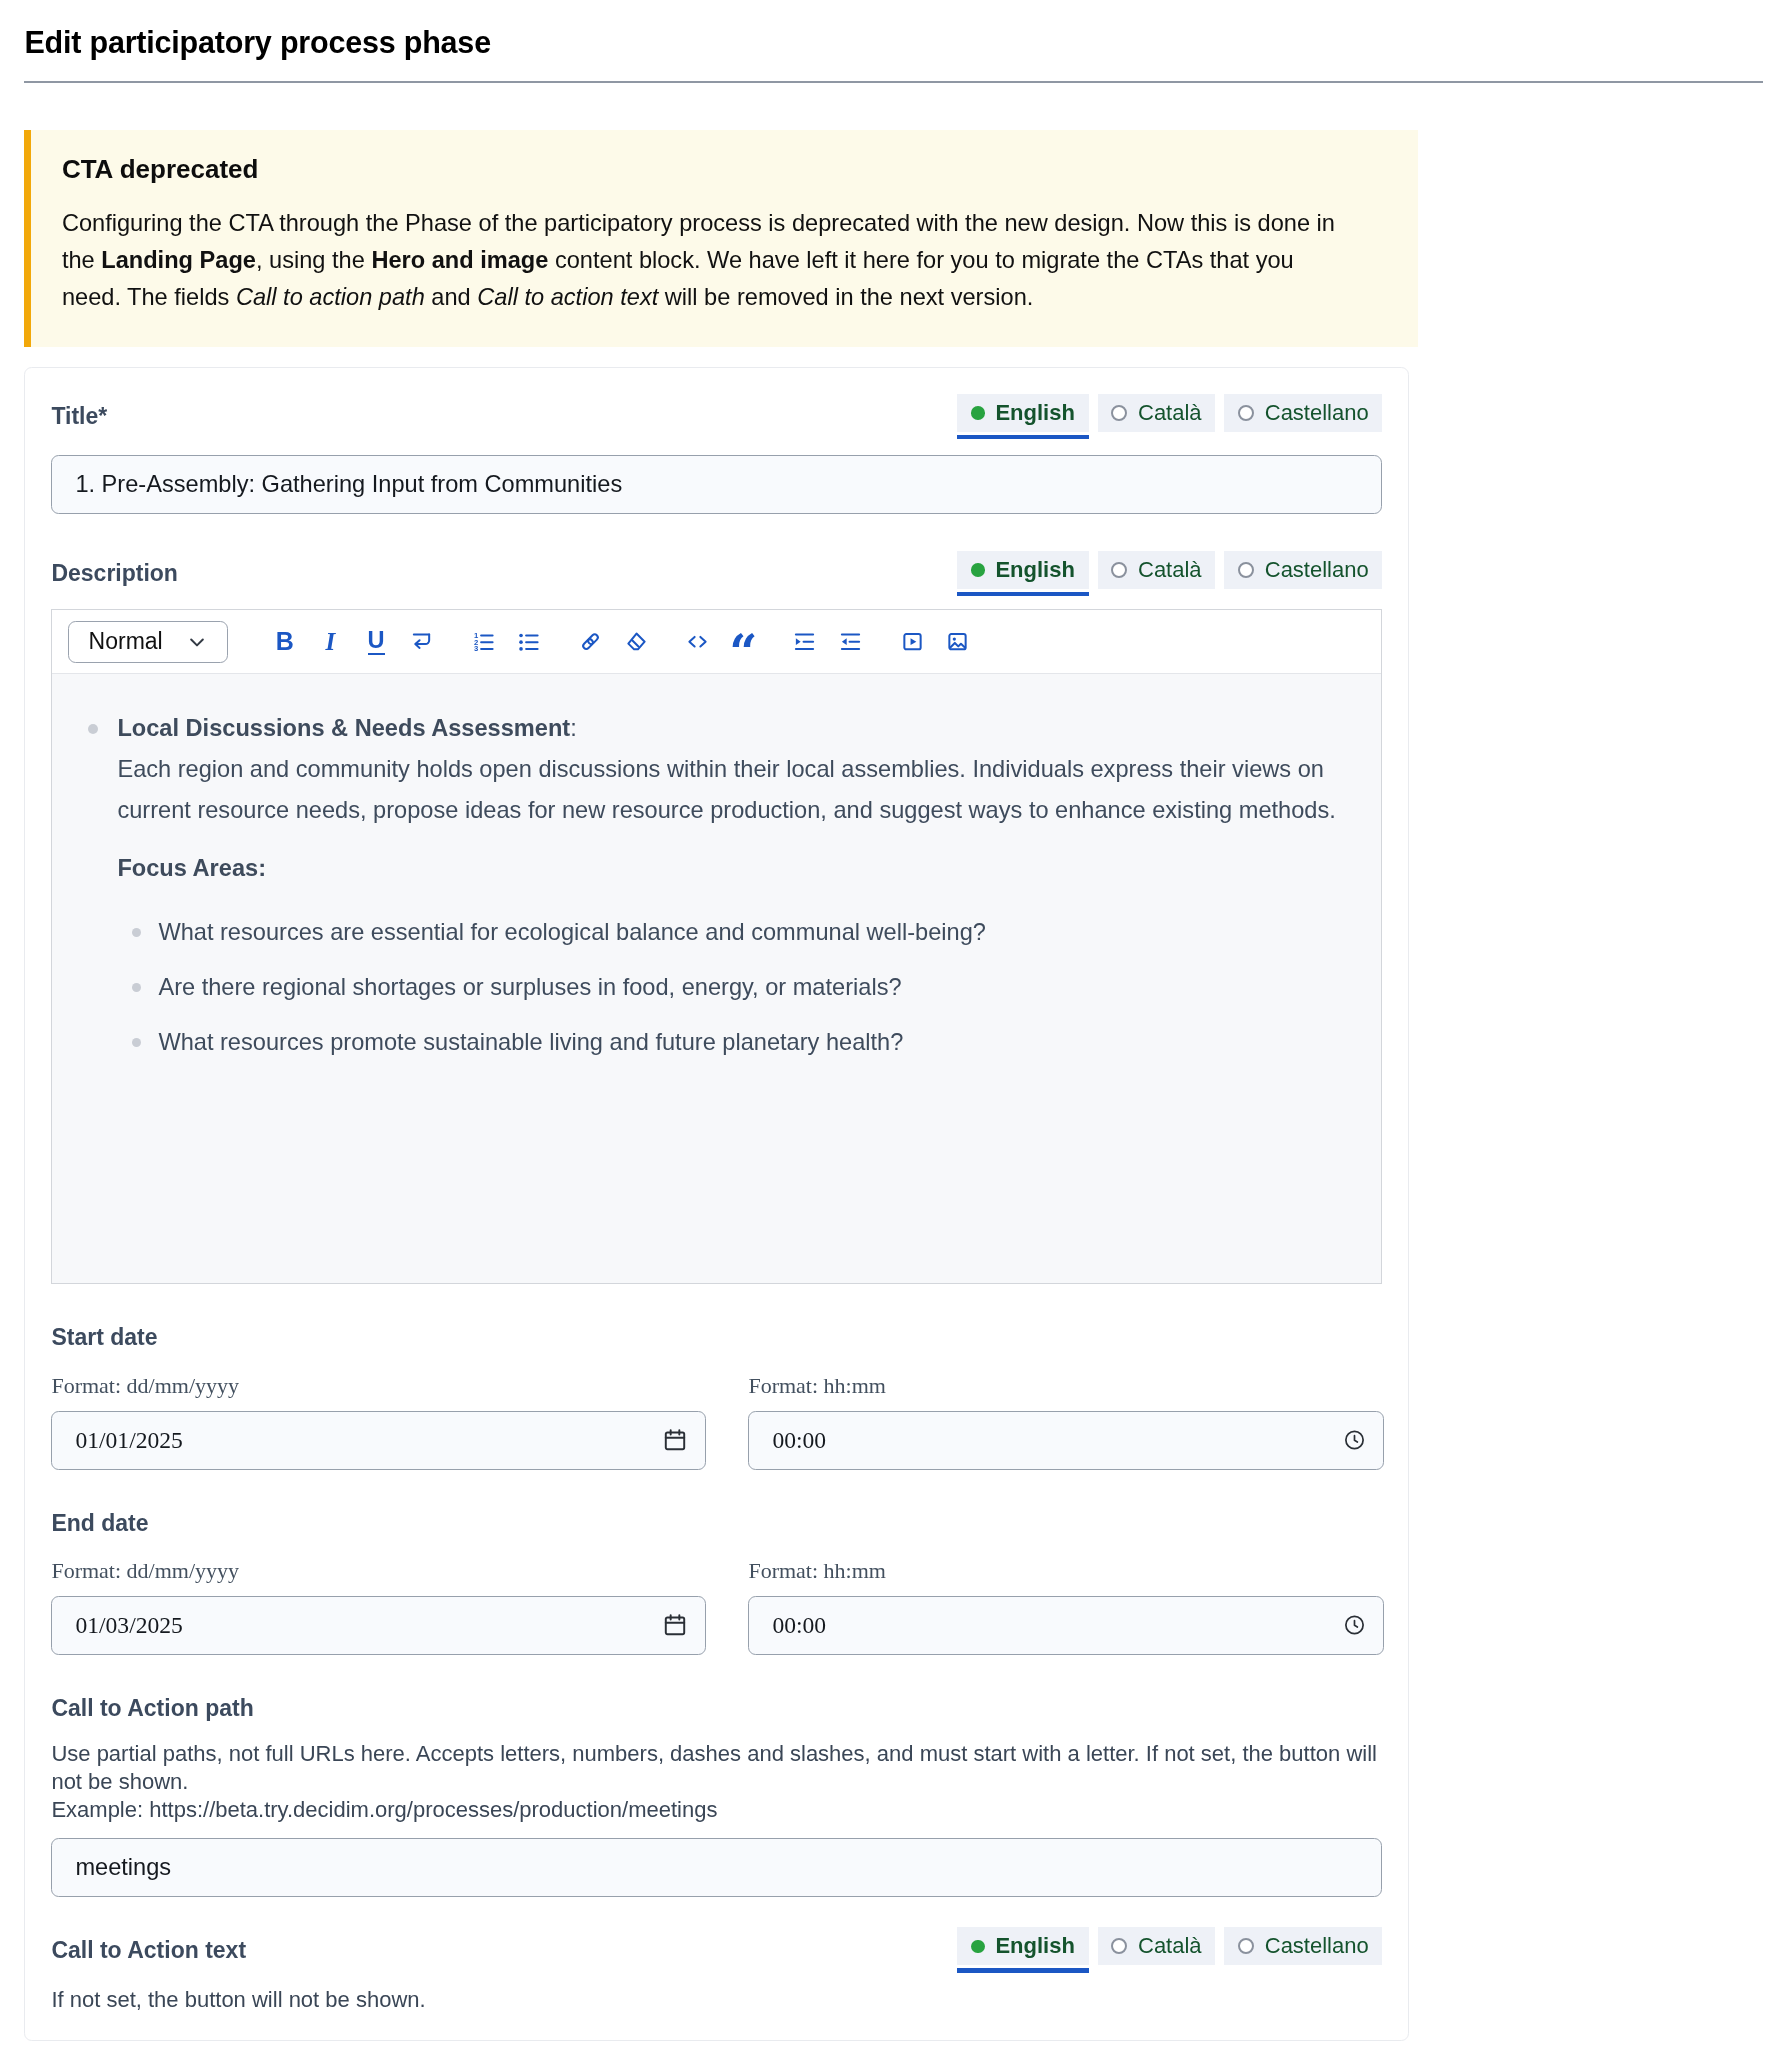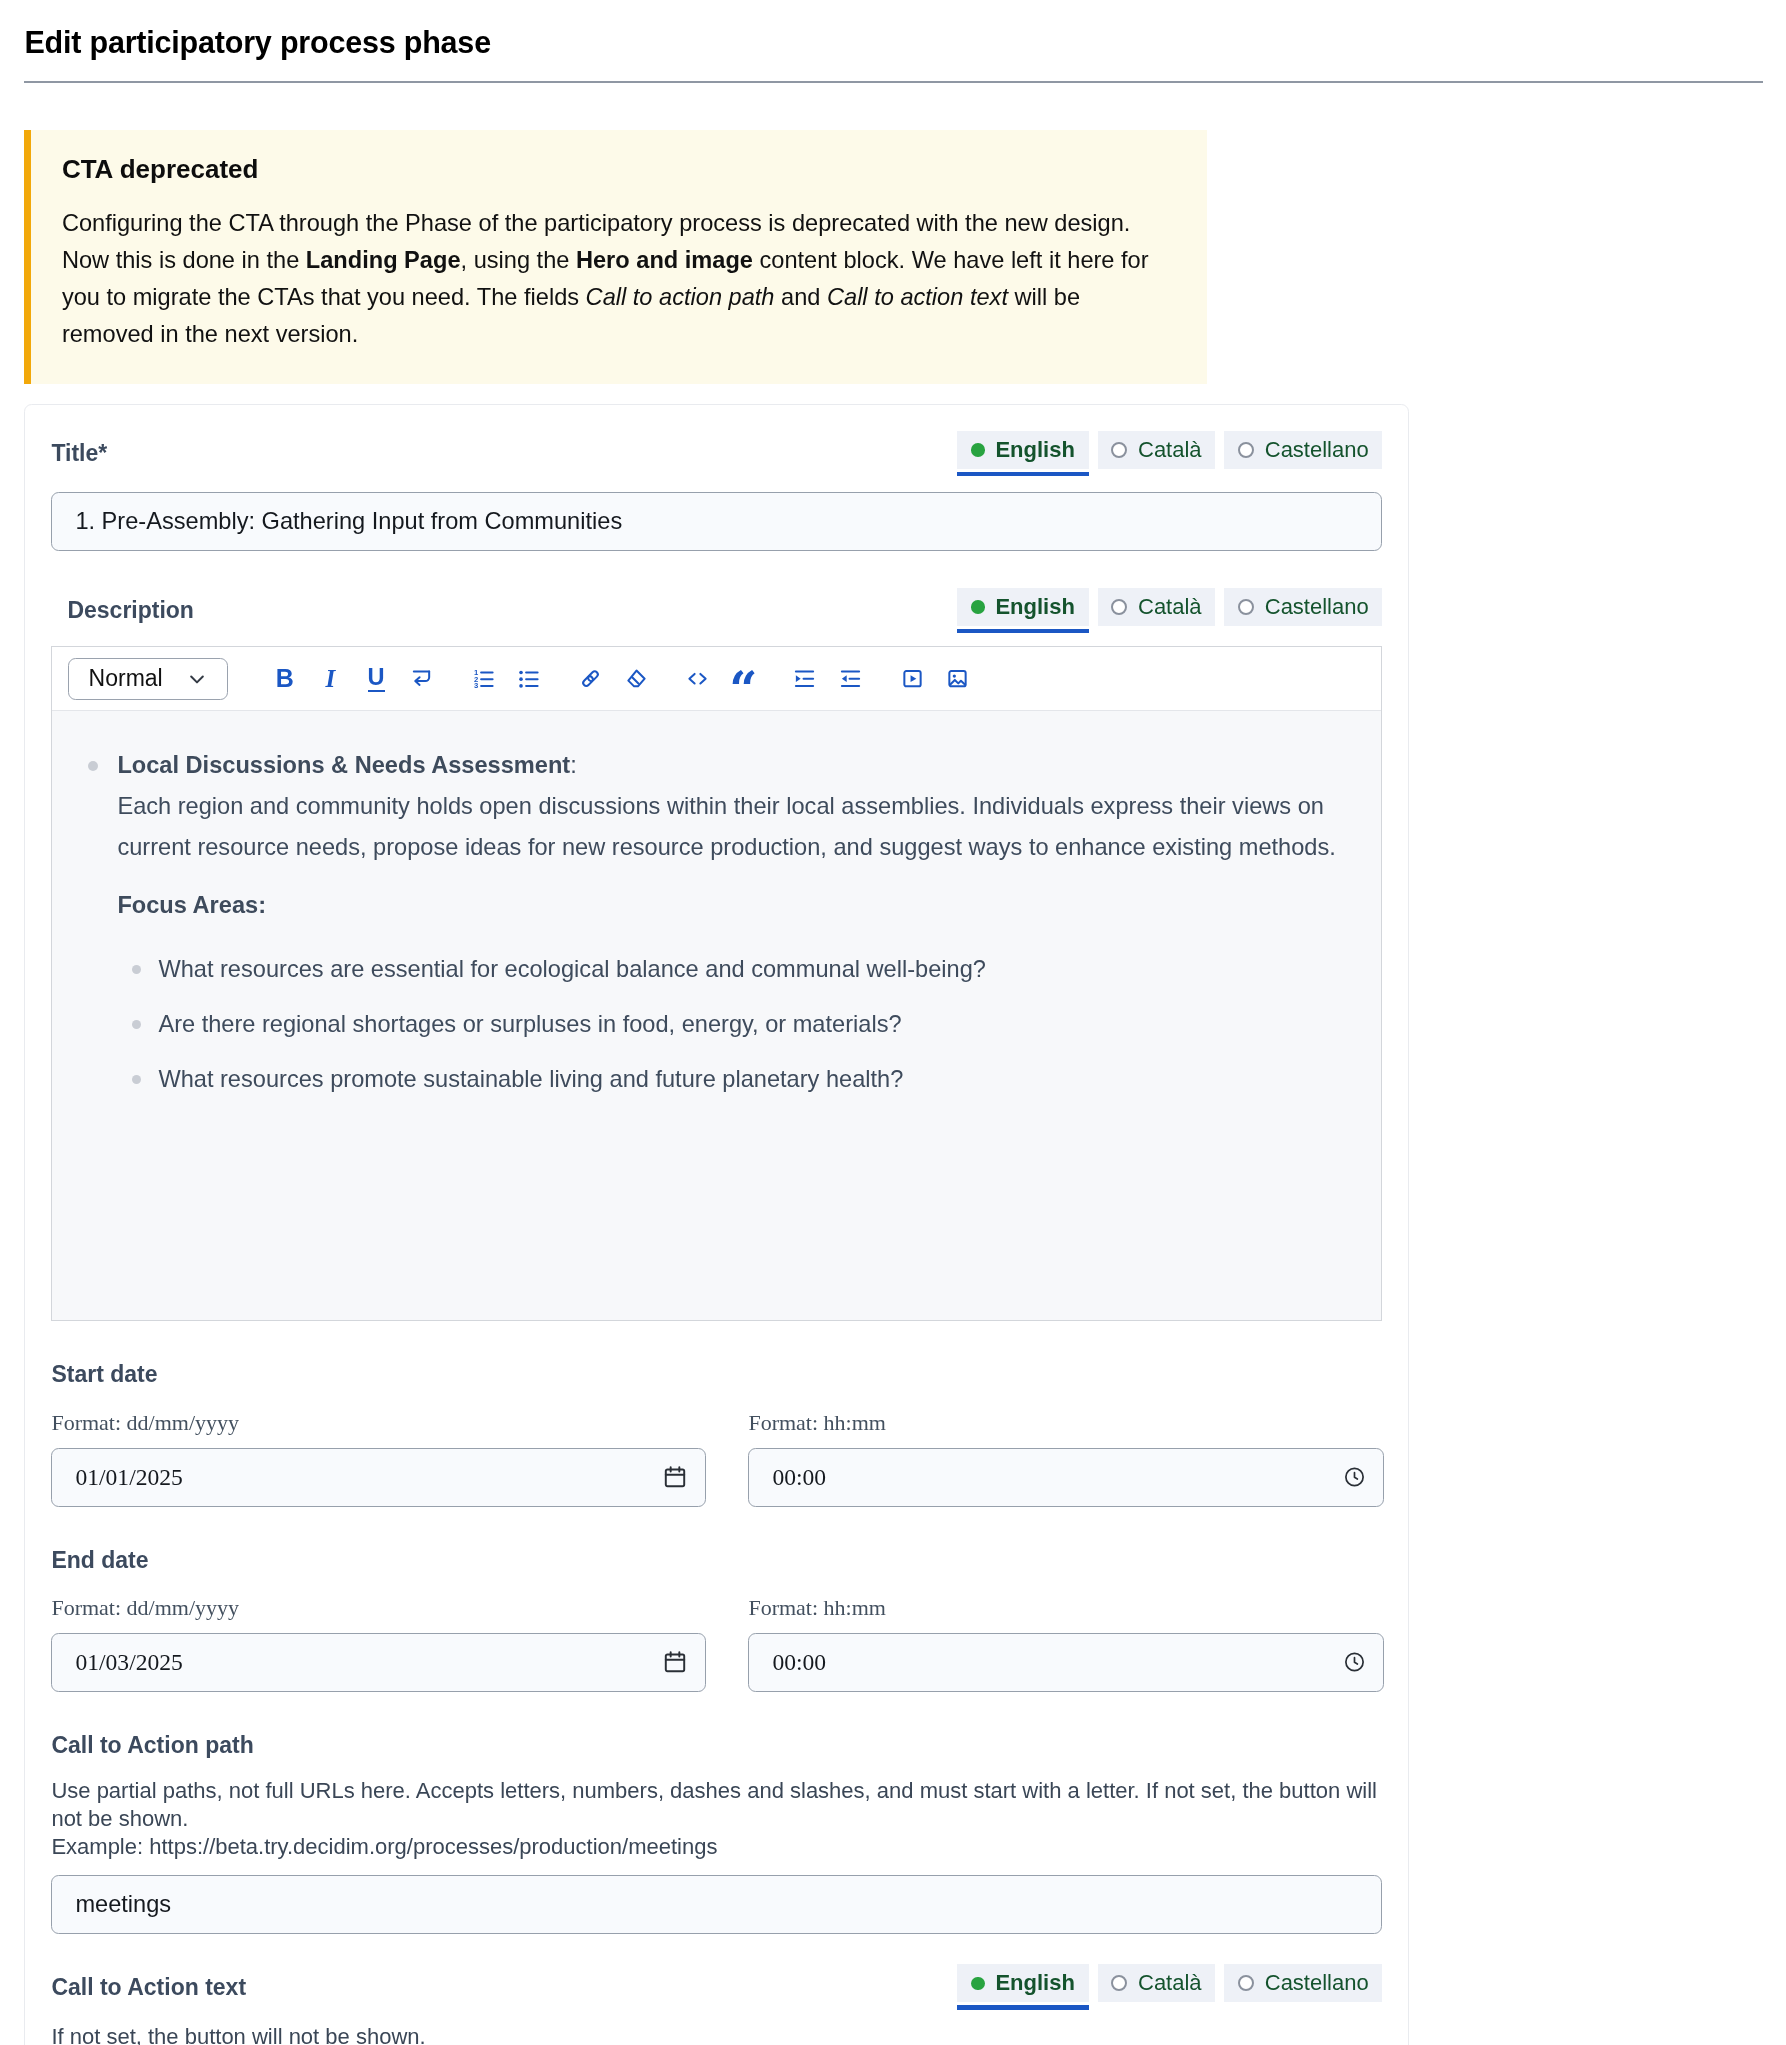--- a/index.html
+++ b/index.html
@@ -22,21 +22,21 @@
   }
   hr.title-divider {
     border: none;
     border-top: 2.3px solid #8f97a3;
     margin: 0;
   }
 
   
   .warning {
     margin-top: 47px;
-    width: 1183px;
+    width: 1394px;
     background: #fdfae9;
     border-left: 7.6px solid #f2a80a;
     padding: 24.4px 30.5px 30.5px;
   }
   .warning-heading {
     font-size: 26px;
     font-weight: 700;
     color: #0d0d0d;
     margin: 0 0 20px;
   }
@@ -121,21 +121,21 @@
     border: 1.5px solid #97a0ac;
     border-radius: 7.6px;
     font-size: 23.6px;
     color: #15191f;
     padding: 0 23px;
     font-family: inherit;
   }
   .title-input { margin-top: 15px; }
 
   
-  .desc-head { margin-top: 37px; margin-left: 16px; }
+  .desc-head { margin-top: 37px; }
   .editor {
     margin-top: 12.2px;
     border: 1.5px solid #d3d6db;
   }
   .toolbar {
     background: #fff;
     padding: 10.7px 15.2px;
     display: flex;
     align-items: center;
     border-bottom: 0.8px solid #e4e6ea;

